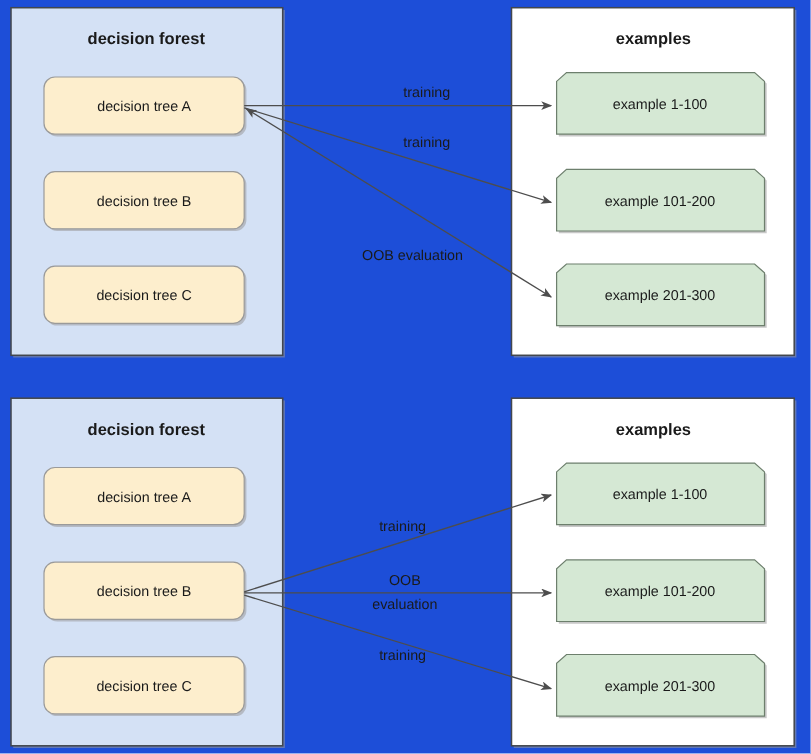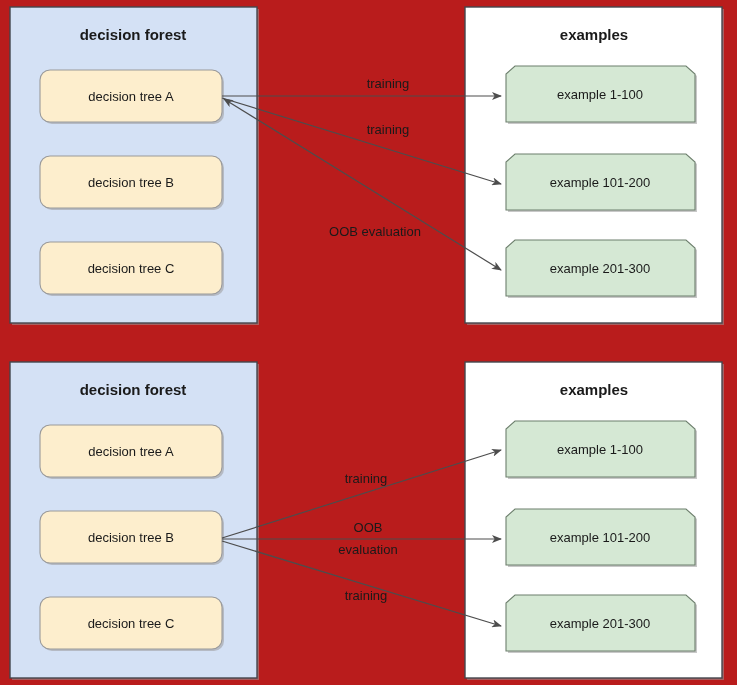--- a/index.html
+++ b/index.html
@@ -10,21 +10,21 @@
   body {
     width: 737px;
     height: 685px;
     font-family: "Liberation Sans", sans-serif;
     overflow: hidden;
   }
   #stage {
     position: relative;
     width: 737px;
     height: 685px;
-    background: #b91c1c;
+    background: #1d4ed8;
   }
   svg.diagram {
     display: block;
     width: 737px;
     height: 685px;
   }
   .grp-title {
     font-family: "Liberation Sans", sans-serif;
     font-size: 15px;
     font-weight: bold;

